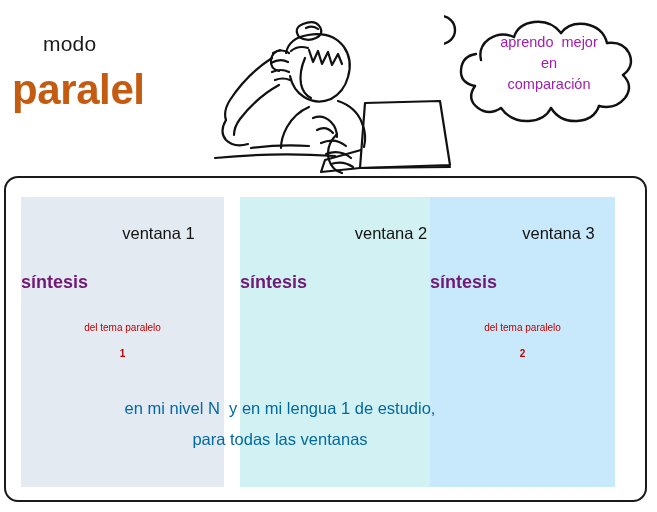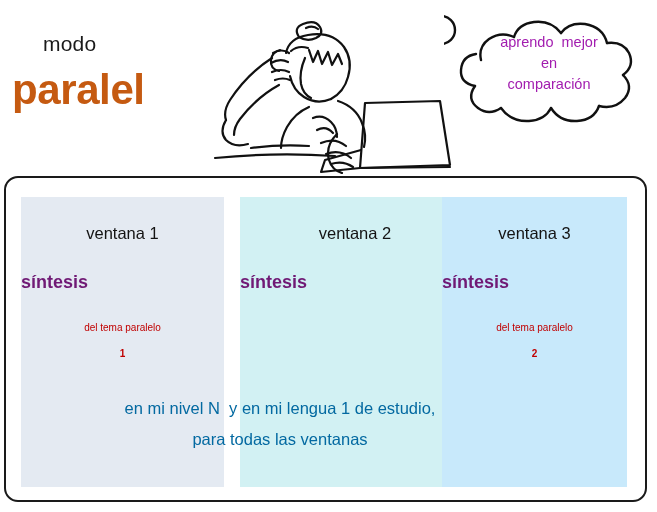--- a/index.html
+++ b/index.html
@@ -99,34 +99,35 @@
     left: 15px;
     width: 203px;
     background: #E4EAF2;
   }
   #col-2 {
     left: 234px;
     width: 230px;
     background: #D2F1F3;
   }
   #col-3 {
-    left: 436px;
+    left: 424px;
     width: 185px;
     background: #C8E9FB;
   }
 
   .col-window-label {
     position: absolute;
     top: 26px;
     left: 0;
     width: 100%;
     text-align: center;
     font-size: 16.5px;
     line-height: 20px;
     color: #141414;
+    padding-left: 36px;
   }
   .col-synth {
     position: absolute;
     top: 75px;
     left: 0;
     width: 100%;
     font-size: 18px;
     line-height: 21px;
     font-weight: bold;
     color: #701a75;

